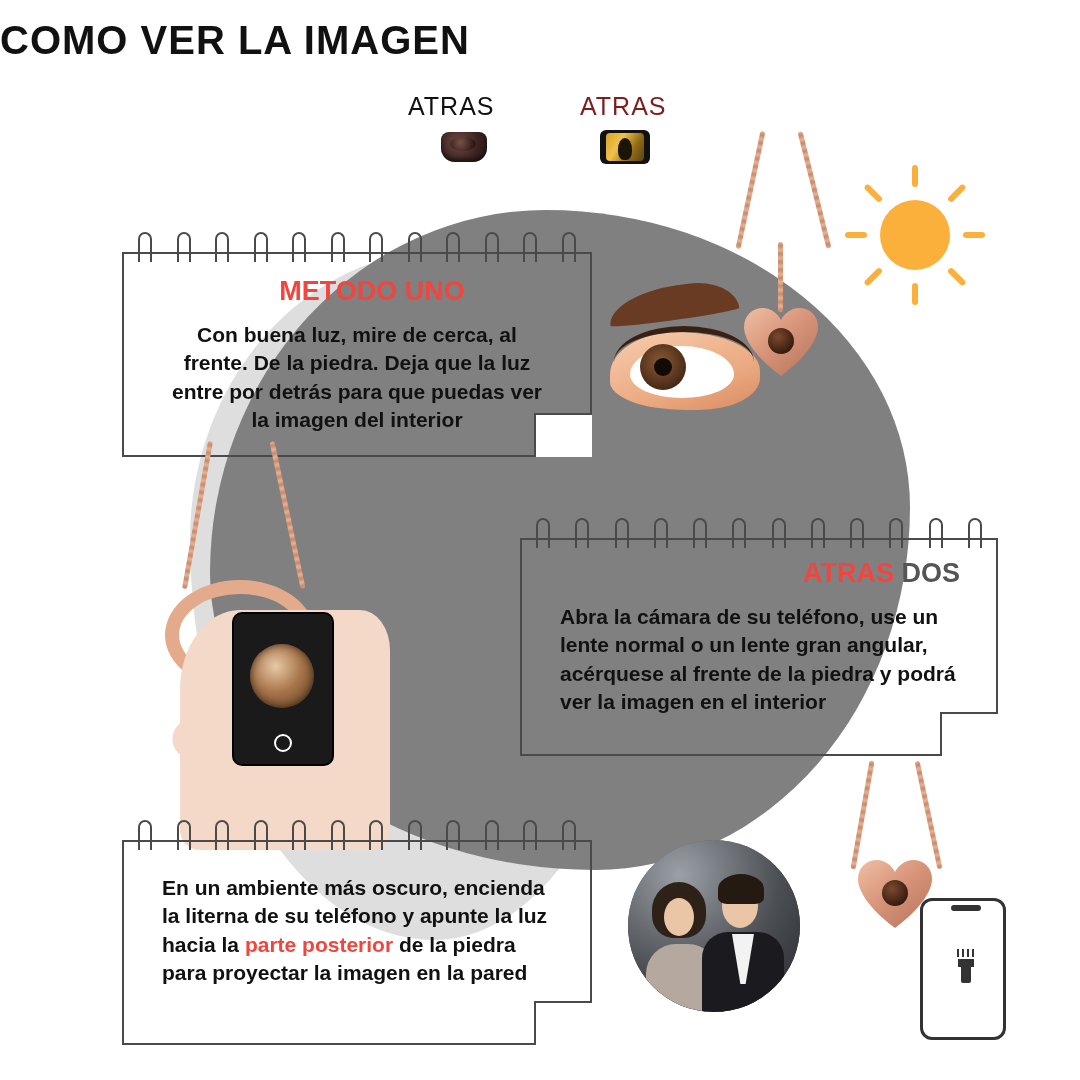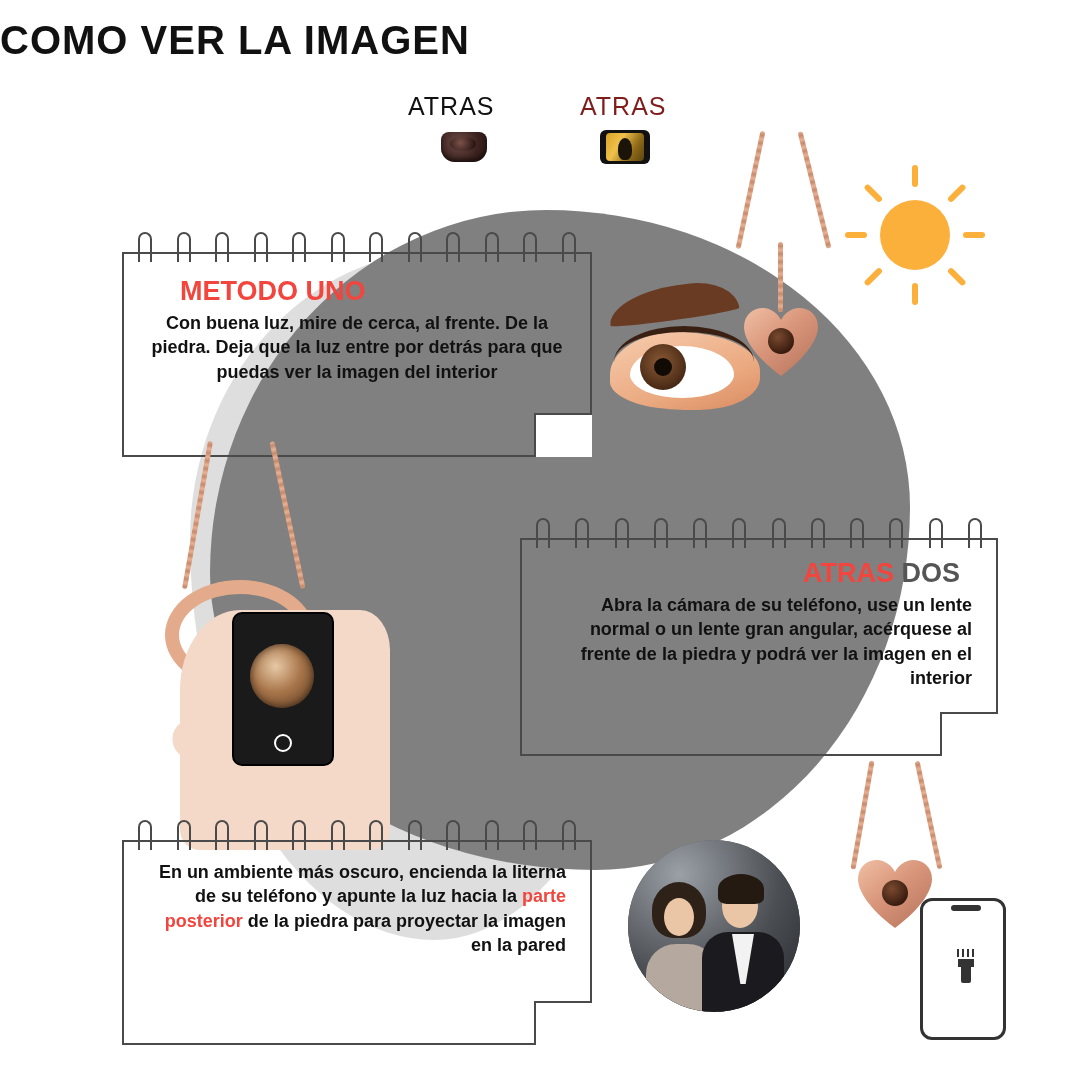--- a/index.html
+++ b/index.html
@@ -172,62 +172,62 @@
   .note-title {
     font-size: 27px;
     font-weight: bold;
     color: #f2453d;
     margin: 0 0 4px 0;
   }
   .note-title .grey {
     color: #555;
   }
   .note-body {
-    font-size: 18px;
+    font-size: 21px;
     font-weight: bold;
     line-height: 1.35;
     color: #111;
-    margin: 0;
+    margin: 14px;
   }
   .note-body .hl {
     color: #f2453d;
   }
 
   
   #note-one {
     left: 122px;
     top: 252px;
     width: 470px;
     height: 205px;
     padding: 22px 26px 0 26px;
   }
-  #note-one .note-title { text-align: left; margin-left: 30px; }
+  #note-one .note-title { text-align: center; margin-left: 30px; }
   #note-one .note-body { text-align: center; }
 
   
   #note-two {
     left: 520px;
     top: 538px;
     width: 478px;
     height: 218px;
     padding: 18px 24px 0 24px;
   }
   #note-two .note-title { text-align: right; margin-right: 12px; }
-  #note-two .note-body { text-align: right; }
+  #note-two .note-body { text-align: left; }
 
   
   #note-three {
     left: 122px;
     top: 840px;
     width: 470px;
     height: 205px;
     padding: 18px 24px 0 24px;
   }
   #note-three .note-title { text-align: left; margin-left: 26px; }
-  #note-three .note-body { text-align: right; }
+  #note-three .note-body { text-align: left; }
 
   
   .eye {
     position: absolute;
     left: 600px;
     top: 280px;
     width: 180px;
     height: 180px;
   }
   .eye .brow {

